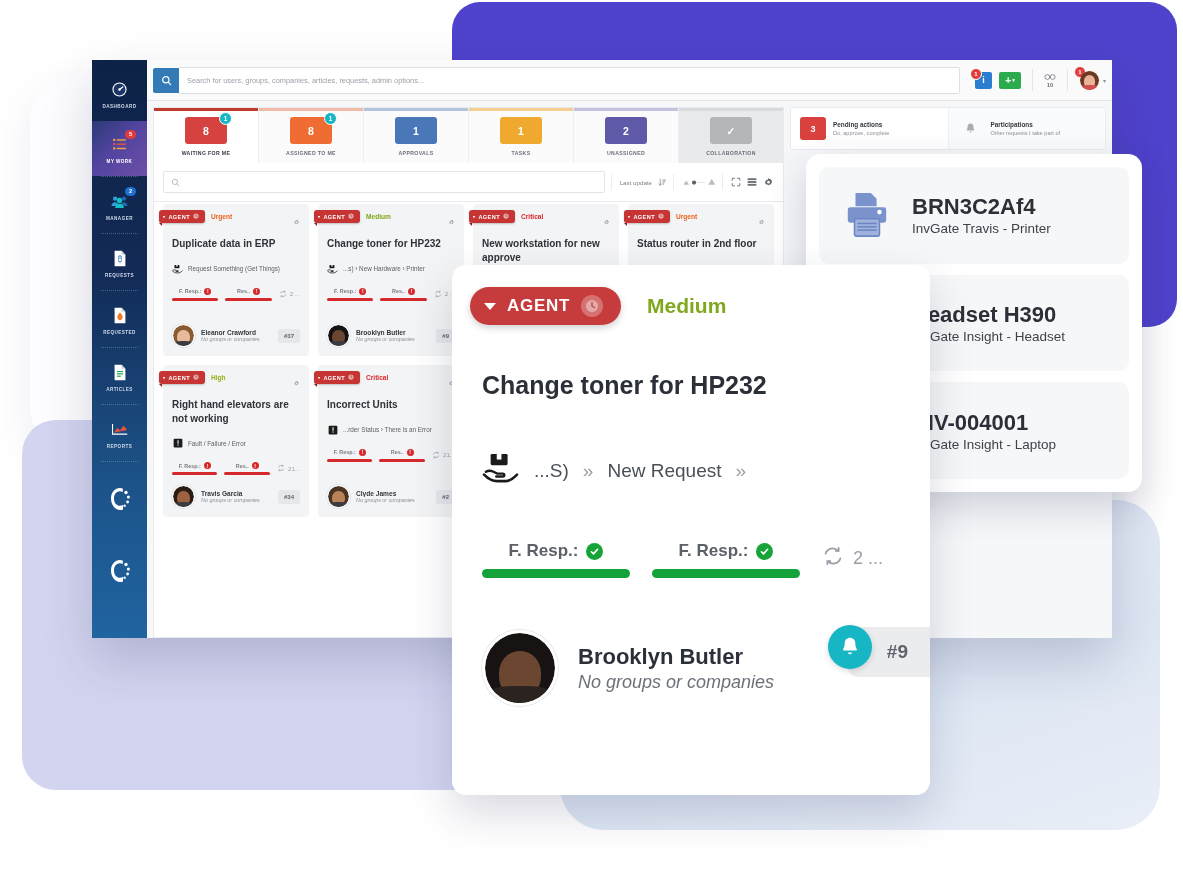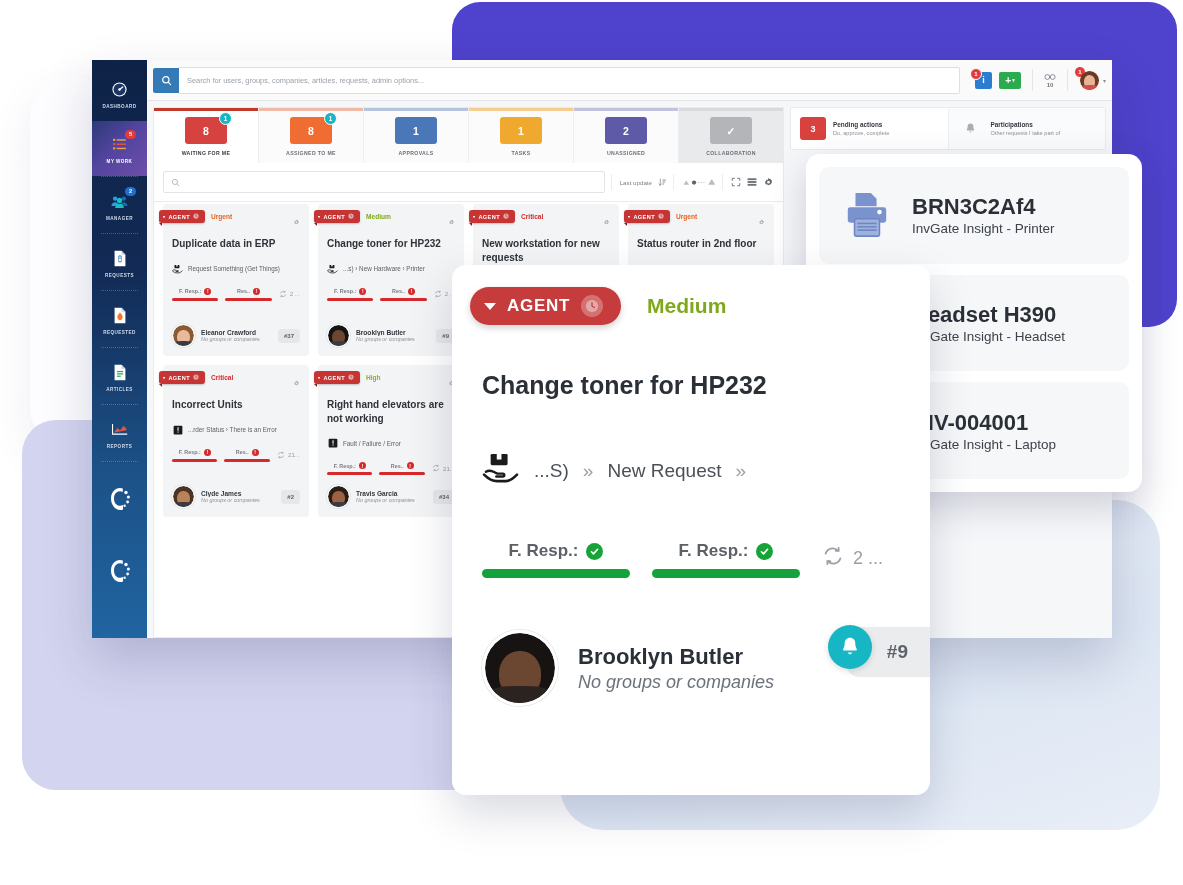--- a/index.html
+++ b/index.html
@@ -691,21 +691,21 @@
                         <circle cx="8" cy="8" r="7" fill="#e3a9a9"></circle>
                         <path d="M8 4.4v3.8l2.4 1.4" stroke="#c63b3b" stroke-width="1.8" fill="none" stroke-linecap="round"></path>
                       </svg></span>
                   </div>
                   <div class="pri critical">Critical</div>
                 </div>
                 <div class="gear-tr"><svg width="7" height="7" viewBox="0 0 16 16">
                     <path d="M8 1.2l1 1.6 1.9-.4.5 1.9 1.8.7-.8 1.8.8 1.8-1.8.7-.5 1.9-1.9-.4-1 1.6-1-1.6-1.9.4-.5-1.9L2.8 10l.8-1.8L2.8 6.4l1.8-.7.5-1.9 1.9.4z" fill="#a9aeb5"></path>
                     <circle cx="8" cy="7.6" r="2" fill="#f3f4f5"></circle>
                   </svg></div>
-                <div class="tcard-title">New workstation for new requests</div>
+                <div class="tcard-title">New workstation for new approve</div>
                 <div class="tcard-cat">
                   <span class="cat-ico">
                     <svg width="11" height="10" viewBox="0 0 40 34">
                       <rect x="9" y="2" width="18" height="12" rx="1.5" fill="#1b1b1b"></rect>
                       <rect x="15.5" y="2" width="5" height="6" fill="#f3f4f5"></rect>
                       <path d="M4 21c3-2 6-1 8 0l4 2h6c2 0 2 3 0 3h-7" stroke="#1b1b1b" stroke-width="3" fill="none" stroke-linecap="round"></path>
                       <path d="M2 24c4 4 9 7 14 7h9c4 0 9-4 12-7" stroke="#1b1b1b" stroke-width="3" fill="none" stroke-linecap="round"></path>
                     </svg>
                   </span>
                   <span>Request Something (Get Things)</span>
@@ -789,20 +789,85 @@
               <div class="tcard">
                 <div class="tcard-head">
                   <div class="agent-pill">
                     <span style="font-size:4px">▾</span>
                     <span>AGENT</span>
                     <span><svg width="6" height="6" viewBox="0 0 16 16">
                         <circle cx="8" cy="8" r="7" fill="#e3a9a9"></circle>
                         <path d="M8 4.4v3.8l2.4 1.4" stroke="#c63b3b" stroke-width="1.8" fill="none" stroke-linecap="round"></path>
                       </svg></span>
                   </div>
+                  <div class="pri high">High</div>
+                </div>
+                <div class="gear-tr"><svg width="7" height="7" viewBox="0 0 16 16">
+                    <path d="M8 1.2l1 1.6 1.9-.4.5 1.9 1.8.7-.8 1.8.8 1.8-1.8.7-.5 1.9-1.9-.4-1 1.6-1-1.6-1.9.4-.5-1.9L2.8 10l.8-1.8L2.8 6.4l1.8-.7.5-1.9 1.9.4z" fill="#a9aeb5"></path>
+                    <circle cx="8" cy="7.6" r="2" fill="#f3f4f5"></circle>
+                  </svg></div>
+                <div class="tcard-title">Right hand elevators are not working</div>
+                <div class="tcard-cat">
+                  <span class="cat-ico">
+                    <svg width="10" height="10" viewBox="0 0 16 16">
+                      <rect x="1" y="1" width="14" height="14" rx="1.6" fill="#1b1b1b"></rect>
+                      <rect x="7.2" y="3.6" width="1.7" height="5.6" fill="#fff"></rect>
+                      <rect x="7.2" y="10.4" width="1.7" height="1.8" fill="#fff"></rect>
+                    </svg>
+                  </span>
+                  <span>Fault / Failure / Error</span>
+                </div>
+                <div class="sla-row">
+                  <div class="sla">
+                    <div class="sla-lab">
+                      <span>F. Resp.:</span>
+                      <span class="dotred">!</span>
+                    </div>
+                    <div class="sla-bar"></div>
+                  </div>
+                  <div class="sla">
+                    <div class="sla-lab">
+                      <span>Res..</span>
+                      <span class="dotred">!</span>
+                    </div>
+                    <div class="sla-bar"></div>
+                  </div>
+                  <div class="refresh">
+                    <svg width="8" height="8" viewBox="0 0 18 18" fill="none" stroke="#9aa0a7" stroke-width="1.6" stroke-linecap="round">
+                      <path d="M3 7a6 6 0 0110-2.4M15 11a6 6 0 01-10 2.4"></path>
+                      <path d="M13.6 2.4v2.4h-2.4M4.4 15.6v-2.4h2.4"></path>
+                    </svg>
+                    <span>21...</span>
+                  </div>
+                </div>
+                <div class="tcard-foot">
+                  <div class="ava">
+                    <div class="face">
+                      <div class="hair" style="background:#2a1d14"></div>
+                      <div class="skin" style="background:#9d6241"></div>
+                      <div class="shoulder" style="background:#3a3a42"></div>
+                    </div>
+                  </div>
+                  <div class="who">
+                    <div class="n">Travis Garcia</div>
+                    <div class="g">No groups or companies</div>
+                  </div>
+                  <div class="idchip">#34</div>
+                </div>
+              </div>
+              <div class="tcard">
+                <div class="tcard-head">
+                  <div class="agent-pill">
+                    <span style="font-size:4px">▾</span>
+                    <span>AGENT</span>
+                    <span><svg width="6" height="6" viewBox="0 0 16 16">
+                        <circle cx="8" cy="8" r="7" fill="#e3a9a9"></circle>
+                        <path d="M8 4.4v3.8l2.4 1.4" stroke="#c63b3b" stroke-width="1.8" fill="none" stroke-linecap="round"></path>
+                      </svg></span>
+                  </div>
                   <div class="pri critical">Critical</div>
                 </div>
                 <div class="gear-tr"><svg width="7" height="7" viewBox="0 0 16 16">
                     <path d="M8 1.2l1 1.6 1.9-.4.5 1.9 1.8.7-.8 1.8.8 1.8-1.8.7-.5 1.9-1.9-.4-1 1.6-1-1.6-1.9.4-.5-1.9L2.8 10l.8-1.8L2.8 6.4l1.8-.7.5-1.9 1.9.4z" fill="#a9aeb5"></path>
                     <circle cx="8" cy="7.6" r="2" fill="#f3f4f5"></circle>
                   </svg></div>
                 <div class="tcard-title">Incorrect Units</div>
                 <div class="tcard-cat">
                   <span class="cat-ico">
                     <svg width="10" height="10" viewBox="0 0 16 16">
@@ -842,85 +907,20 @@
                       <div class="hair" style="background:#4a3424"></div>
                       <div class="skin" style="background:#b98258"></div>
                       <div class="shoulder" style="background:#3a3a42"></div>
                     </div>
                   </div>
                   <div class="who">
                     <div class="n">Clyde James</div>
                     <div class="g">No groups or companies</div>
                   </div>
                   <div class="idchip">#2</div>
-                </div>
-              </div>
-              <div class="tcard">
-                <div class="tcard-head">
-                  <div class="agent-pill">
-                    <span style="font-size:4px">▾</span>
-                    <span>AGENT</span>
-                    <span><svg width="6" height="6" viewBox="0 0 16 16">
-                        <circle cx="8" cy="8" r="7" fill="#e3a9a9"></circle>
-                        <path d="M8 4.4v3.8l2.4 1.4" stroke="#c63b3b" stroke-width="1.8" fill="none" stroke-linecap="round"></path>
-                      </svg></span>
-                  </div>
-                  <div class="pri high">High</div>
-                </div>
-                <div class="gear-tr"><svg width="7" height="7" viewBox="0 0 16 16">
-                    <path d="M8 1.2l1 1.6 1.9-.4.5 1.9 1.8.7-.8 1.8.8 1.8-1.8.7-.5 1.9-1.9-.4-1 1.6-1-1.6-1.9.4-.5-1.9L2.8 10l.8-1.8L2.8 6.4l1.8-.7.5-1.9 1.9.4z" fill="#a9aeb5"></path>
-                    <circle cx="8" cy="7.6" r="2" fill="#f3f4f5"></circle>
-                  </svg></div>
-                <div class="tcard-title">Right hand elevators are not working</div>
-                <div class="tcard-cat">
-                  <span class="cat-ico">
-                    <svg width="10" height="10" viewBox="0 0 16 16">
-                      <rect x="1" y="1" width="14" height="14" rx="1.6" fill="#1b1b1b"></rect>
-                      <rect x="7.2" y="3.6" width="1.7" height="5.6" fill="#fff"></rect>
-                      <rect x="7.2" y="10.4" width="1.7" height="1.8" fill="#fff"></rect>
-                    </svg>
-                  </span>
-                  <span>Fault / Failure / Error</span>
-                </div>
-                <div class="sla-row">
-                  <div class="sla">
-                    <div class="sla-lab">
-                      <span>F. Resp.:</span>
-                      <span class="dotred">!</span>
-                    </div>
-                    <div class="sla-bar"></div>
-                  </div>
-                  <div class="sla">
-                    <div class="sla-lab">
-                      <span>Res..</span>
-                      <span class="dotred">!</span>
-                    </div>
-                    <div class="sla-bar"></div>
-                  </div>
-                  <div class="refresh">
-                    <svg width="8" height="8" viewBox="0 0 18 18" fill="none" stroke="#9aa0a7" stroke-width="1.6" stroke-linecap="round">
-                      <path d="M3 7a6 6 0 0110-2.4M15 11a6 6 0 01-10 2.4"></path>
-                      <path d="M13.6 2.4v2.4h-2.4M4.4 15.6v-2.4h2.4"></path>
-                    </svg>
-                    <span>21...</span>
-                  </div>
-                </div>
-                <div class="tcard-foot">
-                  <div class="ava">
-                    <div class="face">
-                      <div class="hair" style="background:#2a1d14"></div>
-                      <div class="skin" style="background:#9d6241"></div>
-                      <div class="shoulder" style="background:#3a3a42"></div>
-                    </div>
-                  </div>
-                  <div class="who">
-                    <div class="n">Travis Garcia</div>
-                    <div class="g">No groups or companies</div>
-                  </div>
-                  <div class="idchip">#34</div>
                 </div>
               </div>
             </div>
         </div>
 
         <div class="right-pane">
           <div class="rpanels" id="rpanels-root">
               <div class="rpanel">
                 <div class="rp-tile">3</div>
                 <div>
@@ -955,21 +955,21 @@
             <rect x="6" y="17" width="40" height="16" rx="2.6" fill="#7b93cd"></rect>
             <circle cx="39" cy="22" r="2.4" fill="#fff"></circle>
             <rect x="13" y="29" width="26" height="18" rx="1.6" fill="#9fb2dd" stroke="#6d86c3" stroke-width="1.6"></rect>
             <rect x="16" y="33" width="20" height="1.6" fill="#6d86c3"></rect>
             <rect x="16" y="36.5" width="20" height="1.6" fill="#6d86c3"></rect>
             <rect x="16" y="40" width="20" height="1.6" fill="#6d86c3"></rect>
           </svg>
         </div>
         <div>
           <div class="a-name">BRN3C2Af4</div>
-          <div class="a-sub">InvGate Insight - Printer</div>
+          <div class="a-sub">InvGate Travis - Printer</div>
         </div>
       </div>
       <div class="asset">
         <div class="ico">
           <svg width="52" height="46" viewBox="0 0 54 48">
             <path d="M6 32v-6C6 14.4 15.4 5 27 5s21 9.4 21 21v6" stroke="#7b93cd" stroke-width="6.5" fill="none" stroke-linecap="round"></path>
             <rect x="2" y="27" width="13" height="19" rx="6.5" fill="#7b93cd"></rect>
             <rect x="39" y="27" width="13" height="19" rx="6.5" fill="#7b93cd"></rect>
           </svg>
         </div>

